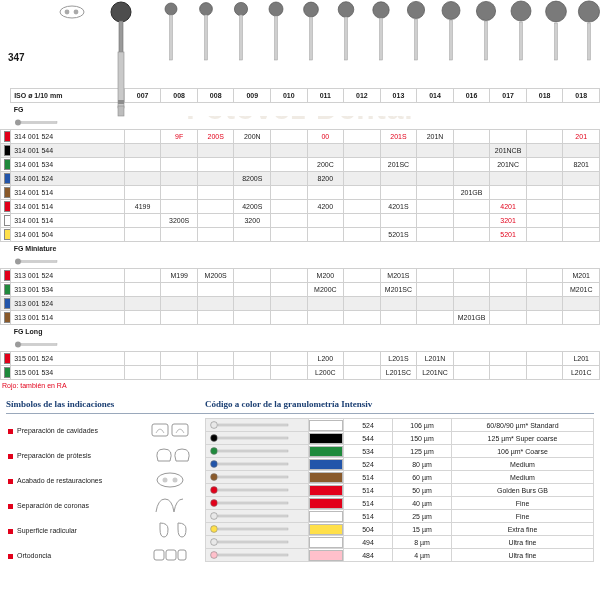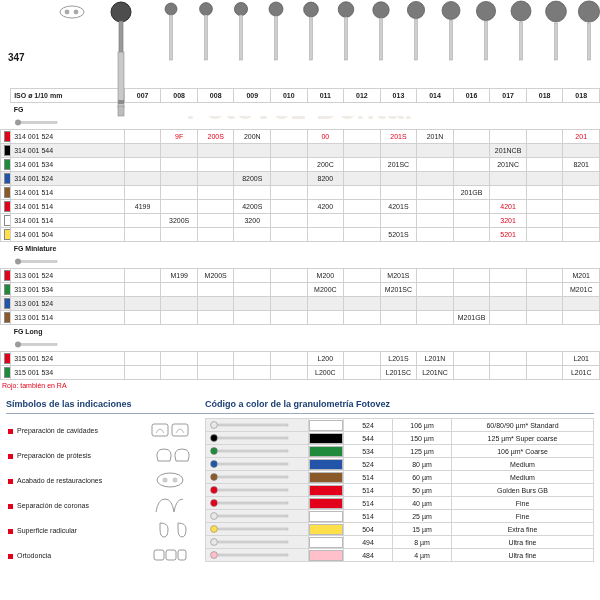--- a/index.html
+++ b/index.html
@@ -94,20 +94,21 @@
     width:600px;
     margin-top:6px;
   }
   .panelL{width:205px;padding-left:6px;box-sizing:border-box;}
   .panelR{width:395px;padding-right:6px;box-sizing:border-box;}
   .ptitle{
     font-size:9px;
     font-weight:bold;
     color:#1b3f73;
     margin-bottom:4px;
+    font-family:Liberation Serif, serif;
   }
   .hr{border-top:1px solid #9aa8bb;margin:3px 0 4px 0;}
   .indlist{width:100%;border-collapse:collapse;}
   .indlist td{font-size:7px;padding:3px 2px;vertical-align:middle;}
   .bullet{
     display:inline-block;width:5px;height:5px;
     background:#e2001a;margin-right:4px;vertical-align:middle;
   }
   .icons-col{width:66px;text-align:center;}
 
@@ -688,21 +689,21 @@
                   <rect x="18" y="4" width="10" height="10" rx="2" fill="#fff" stroke="#999"></rect>
                   <rect x="30" y="4" width="8" height="10" rx="2" fill="#fff" stroke="#999"></rect>
                 </svg>
           </td>
         </tr>
       </tbody>
         </table>
     </div>
 
     <div class="panelR">
-      <div class="ptitle">Código a color de la granulometría Fotovez</div>
+      <div class="ptitle">Código a color de la granulometría Intensiv</div>
       <div class="hr"></div>
       <table class="gran">
         <tbody id="tbody-gran">
             <tr>
               <td class="gicon"><svg class="minibur" width="84" height="8" viewBox="0 0 84 8">
                   <circle cx="5" cy="4" r="3.4" fill="#e8e8e8" stroke="#777" stroke-width="0.5"></circle>
                   <rect x="9" y="3" width="70" height="2" fill="#d8d8d8" stroke="#aaa" stroke-width="0.4"></rect>
                 </svg></td>
               <td class="gcolor">
                 <span class="swatch" style="background:#ffffff;border:1px solid #bbb;box-sizing:border-box;"></span>

